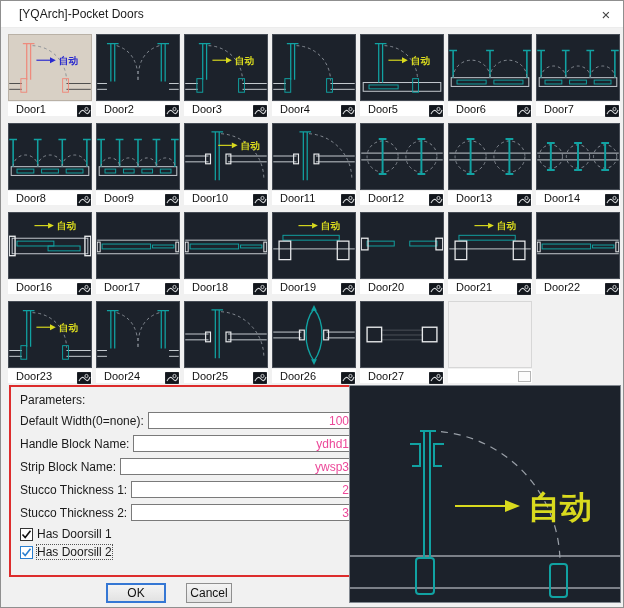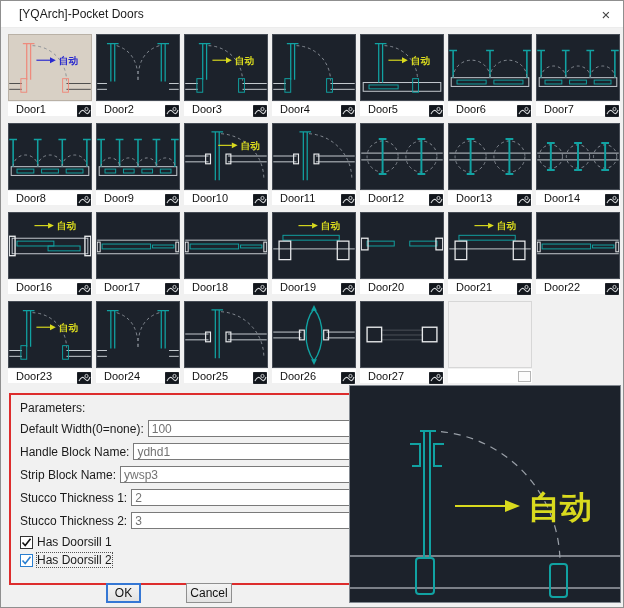--- a/index.html
+++ b/index.html
@@ -28,44 +28,44 @@
   .thumb.selected { background:#d8d0c5; border-color:#b9b1a6; }
   .thumb.empty { background:#f2f1f1; border:1px solid #d7d7d7; }
   .labelrow {
     height:14px; margin-top:1px; display:flex; align-items:center; background:#ffffff;
   }
   .doorlabel { flex:1; font-size:11px; color:#111; padding-left:8px; line-height:13px; white-space:nowrap; }
   .cellicon { width:14px; height:12px; margin-right:1px; flex:none; }
   .emptyicon { width:13px; height:11px; margin-left:auto; margin-right:1px; border:1px solid #b5b5b5; background:#fcfcfc; flex:none; }
   .redbox {
     position:absolute; left:8px; top:384px; width:352px; height:192px;
-    border:2px solid #dd2c2c; padding:4px 6px 0 9px;margin-top:8px;
+    border:2px solid #dd2c2c; padding:4px 6px 0 9px;
   }
   .paramtitle { font-size:12px; color:#1b1b1b; margin:2px 0 5px 0; }
   .prow { display:flex; align-items:center; margin-bottom:6px; }
   .prow label { font-size:12px; color:#1b1b1b; white-space:nowrap; margin-right:4px; }
   .prow input {
     flex:1; height:17px; border:1px solid #7a7a7a; font-family:"Liberation Sans",sans-serif;
-    font-size:12px; padding:0 3px; background:#fff; color:#737373; min-width:0;
+    font-size:12px; padding:0 3px; background:#fff; color:#ec4899; min-width:0;text-align:right;
   }
   .cbrow { display:flex; align-items:flex-end; margin-bottom:4px; }
   .cb {
     width:13px; height:13px; background:#fff; border:1px solid #333; margin-right:4px;
     display:flex; align-items:center; justify-content:center; flex:none;
   }
   .cb svg { display:block; }
   .cb.focus { border-color:#2a7fd0; }
   .cblabel { font-size:12px; color:#1b1b1b; }
   .cblabel.focus { outline:1px dotted #555; }
   .btn {
     position:absolute; top:582px; height:20px; font-family:"Liberation Sans",sans-serif;
     font-size:12px; color:#111; background:linear-gradient(#f4f4f4,#e2e2e2);
     display:flex; align-items:center; justify-content:center; cursor:pointer;
   }
-  .okbtn { left:105px; width:35px; border:2px solid #3577d4; }
+  .okbtn { left:105px; width:60px; border:2px solid #3577d4; }
   .cancelbtn { left:185px; width:46px; border:1px solid #8f8f8f; }
   .preview {
     position:absolute; left:348px; top:384px; width:272px; height:218px;
     background:#1c222b; border:1px solid #828890;
   }
   .preview svg { display:block; }
 </style>
 </head>
 <body>
 

